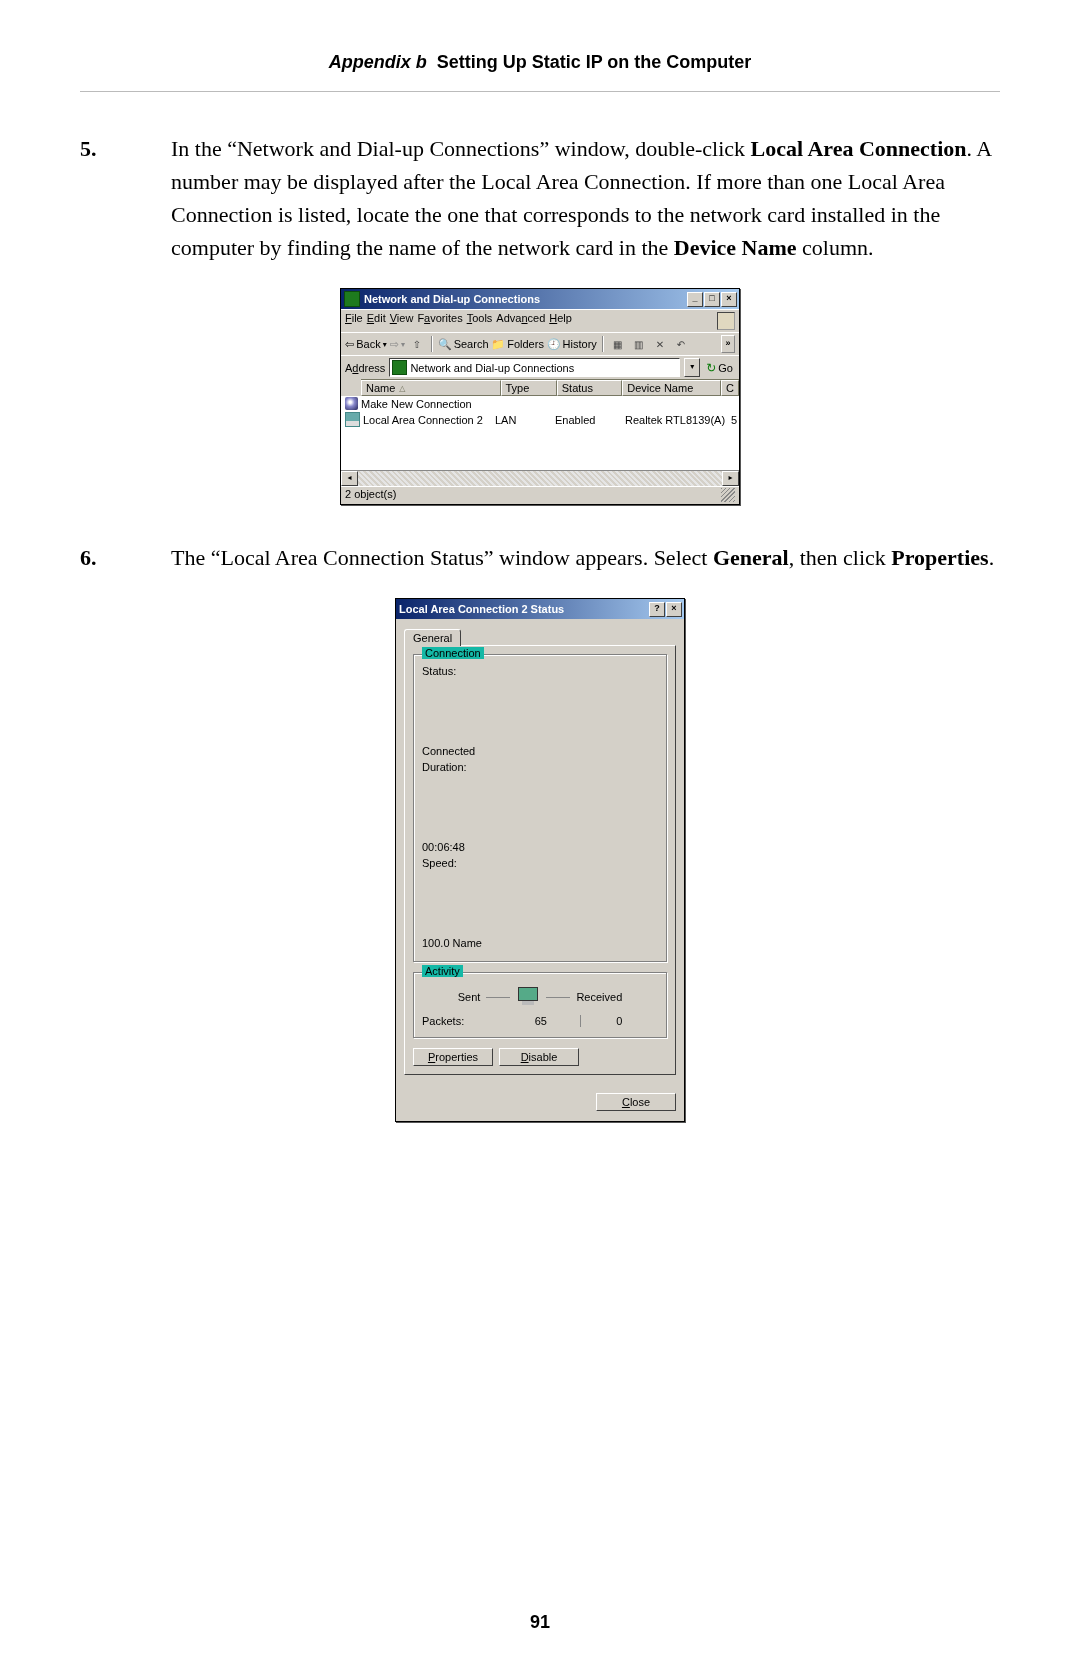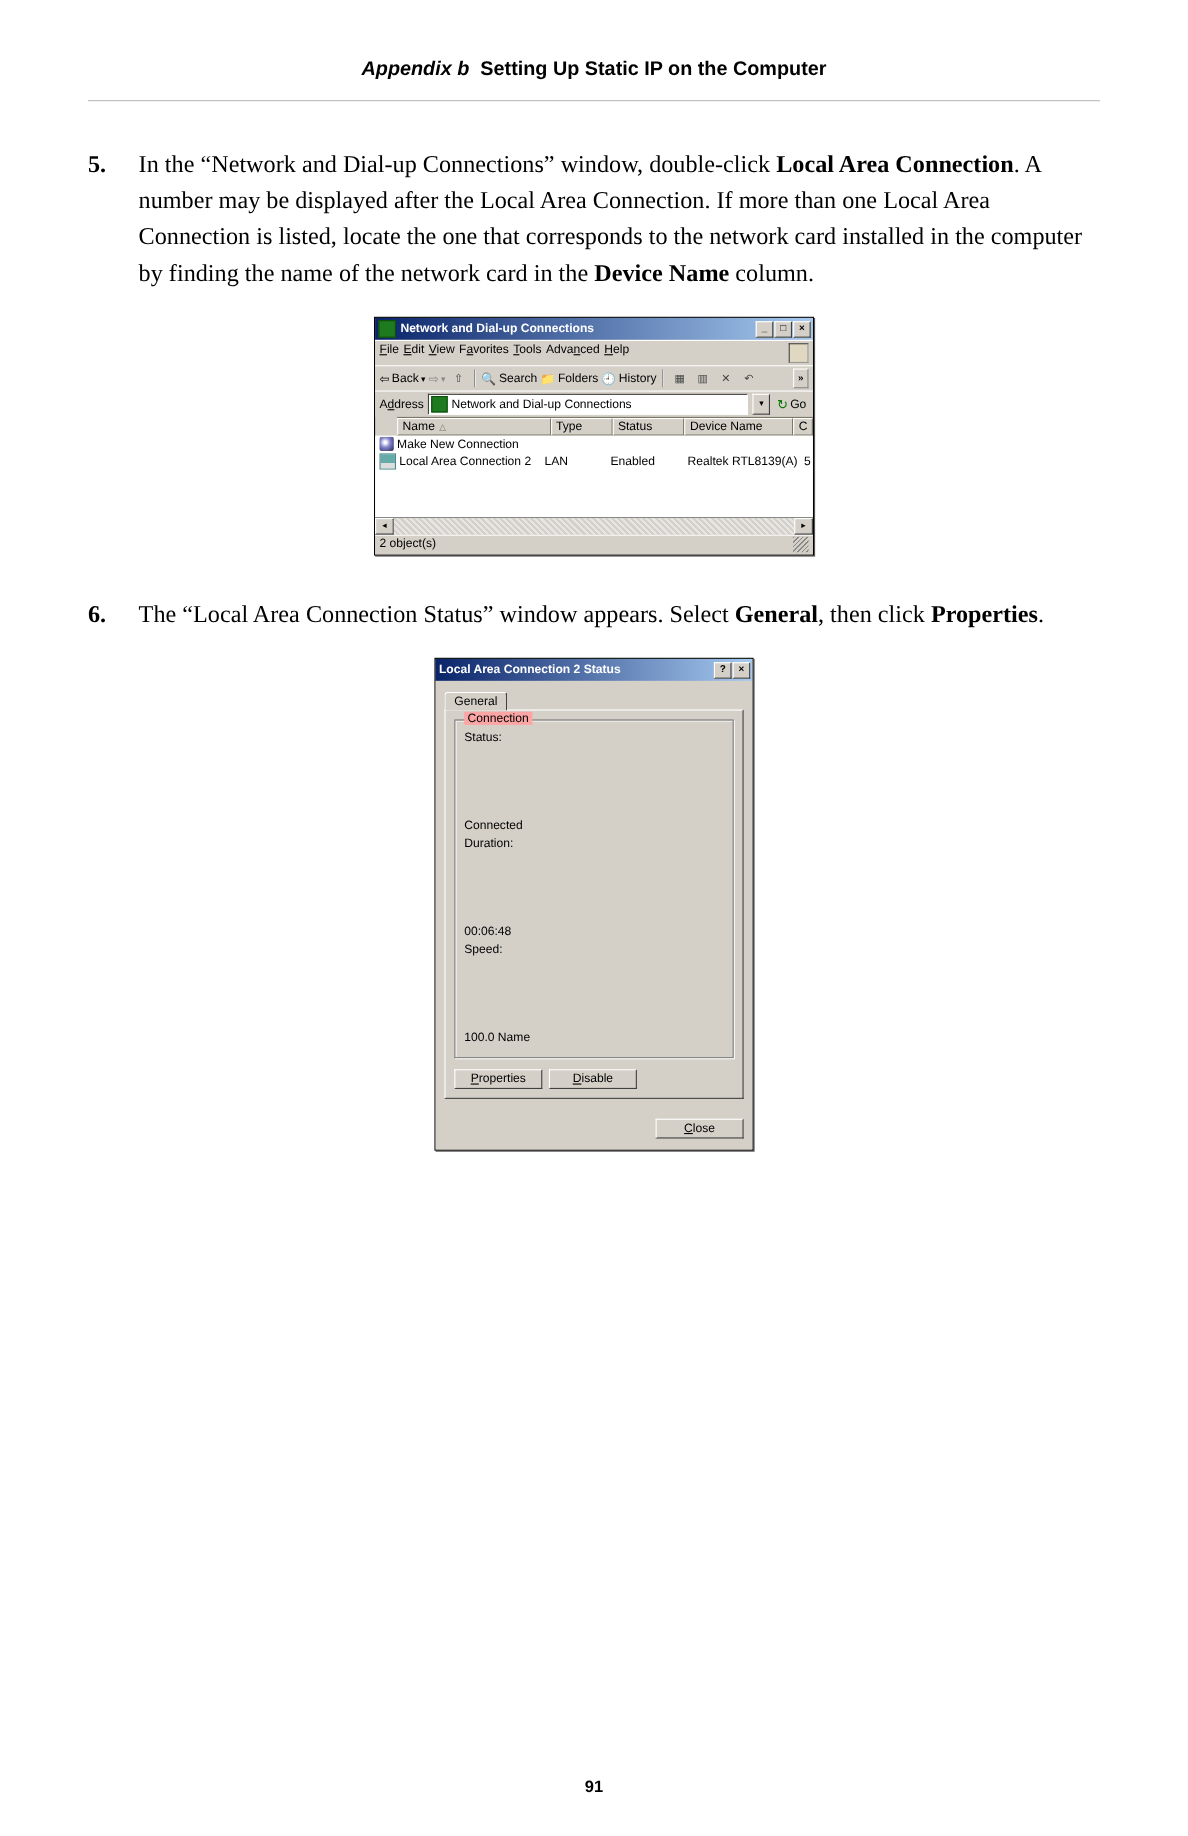--- a/index.html
+++ b/index.html
@@ -34,32 +34,32 @@
     display: flex;
     margin: 0 0 24px 0;
     font-size: 22px;
     line-height: 1.5;
   }
   .step-num {
     flex: 0 0 46px;
     font-weight: bold;
     text-align: left;
   }
-  .step-text { flex: 1; }
+  .step-text { flex: 1; margin-left: 45px; }
   .step-text .b { font-weight: bold; }
   .figwrap1 { text-align: center; margin: 4px 0 36px 0; }
   .figwrap2 { text-align: center; margin: 12px 0 36px 0; }
   .page-num {
     position: absolute;
     bottom: 36px;
     left: 0; right: 0;
     text-align: center;
     font-family: Verdana, Arial, sans-serif;
     font-weight: bold;
-    font-size: 15px;
+    font-size: 18px;
   }
 
   
   .win2k {
     display: inline-block;
     text-align: left;
     font-family: Tahoma, Arial, sans-serif;
     font-size: 11px;
     color: #000;
     background: #d4d0c8;
@@ -281,21 +281,21 @@
     border:1px solid #808080;
     box-shadow: inset 1px 1px 0 #fff, 1px 1px 0 #fff;
     padding:8px 8px 10px 8px;
     margin-bottom:10px;
     position:relative;
   }
   .groupbox .gtitle {
     position:absolute;
     top:-8px;
     left:8px;
-    background:#fca5a5;
+    background:#14b8a6;
     padding:0 3px;
     font-size:11px;
   }
   .kvrow { display:flex; font-size:11px; padding:2px 0;flex-direction:column;}
   .kvrow .k { flex:0 0 80px; }
   .kvrow .v { flex:1; text-align:left; }
   .activity-hdr {
     display:flex; align-items:center; justify-content:center;
     font-size:11px; gap:6px; margin:6px 0 8px 0;
   }
@@ -473,20 +473,38 @@
                 </div>
               <div class="kvrow">
                   <span class="k">Duration:</span>
                   <span class="v">00:06:48</span>
                 </div>
               <div class="kvrow">
                   <span class="k">Speed:</span>
                   <span class="v">100.0 Name</span>
                 </div>
             </div>
+            <div class="groupbox">
+              <span class="gtitle">Activity</span>
+              <div class="activity-hdr">
+                <span>Sent</span>
+                <span class="bar"></span>
+                <span class="compicon"></span>
+                <span class="bar"></span>
+                <span>Received</span>
+              </div>
+              <div class="pktrow">
+                <span class="k">Packets:</span>
+                <span class="vals">
+                  <span class="vc">65</span>
+                  <span class="div"></span>
+                  <span class="vc">0</span>
+                </span>
+              </div>
+            </div>
             <div class="btnrow">
               <span class="w2kbtn"><span class="u">P</span>roperties</span>
               <span class="w2kbtn"><span class="u">D</span>isable</span>
             </div>
           </div>
           <div class="closerow">
             <span class="w2kbtn"><span class="u">C</span>lose</span>
           </div>
         </div>
       </div>

